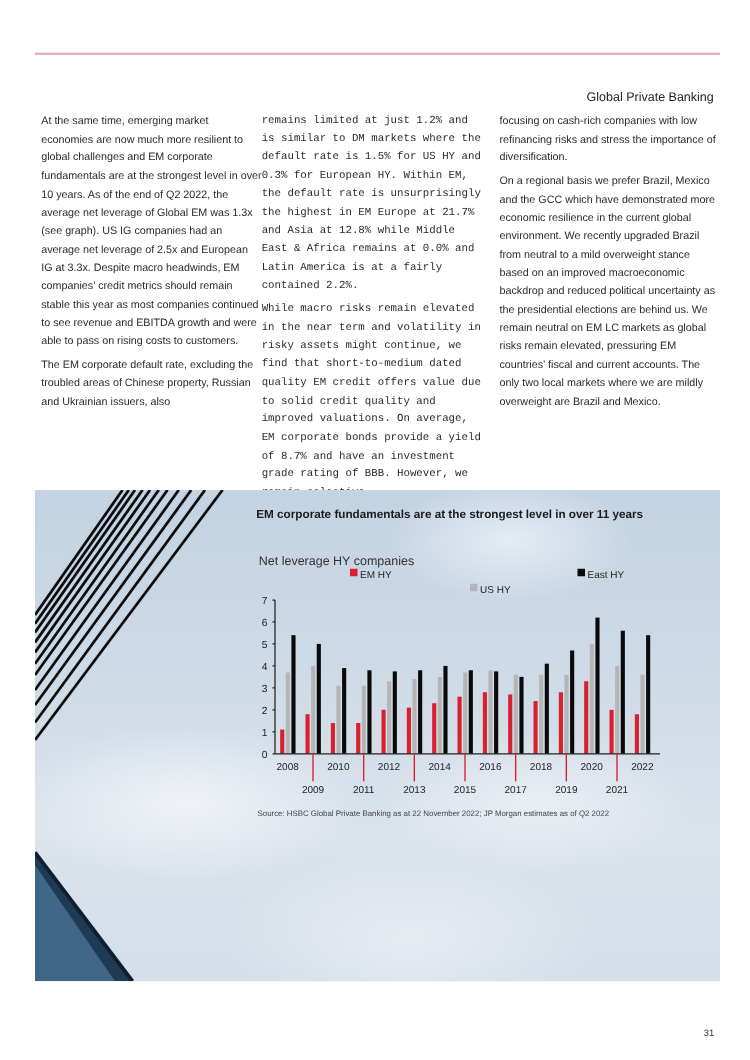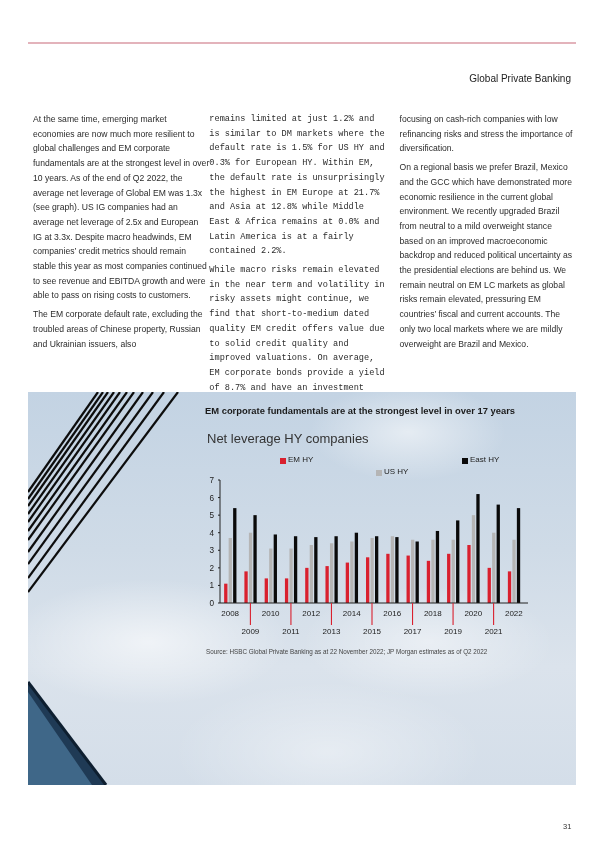--- a/index.html
+++ b/index.html
@@ -2,42 +2,42 @@
 <html><head>
 <meta charset="utf-8">
 <style>
   * { box-sizing: border-box; margin: 0; padding: 0; }
   html, body { width: 600px; height: 848px; background: #ffffff; overflow: hidden; }
   body { position: relative; font-family: "Liberation Sans", sans-serif; color: #222; }
 
   .header-label { position: absolute; top: 29px; right: 29px; font-size: 10px; color: #222; margin-top: 44px; }
   .header-rule { position: absolute; top: 42px; left: 28px; width: 548px; height: 1.5px; background: #e3b3bb; }
 
-  .columns { position: absolute; top: 112px; left: 33px; width: 540px; display: flex; gap: 0; justify-content: flex-end; }
+  .columns { position: absolute; top: 89px; left: 33px; width: 540px; display: flex; gap: 0; }
   .col { font-size: 8.6px; line-height: 14.7px; color: #2b2b2b; }
   .col p { margin-bottom: 4px; }
   .col1 { width: 183px; }
   .col2 { width: 185px; margin-left: 0px; font-family: Liberation Mono, monospace; }
   .col3 { width: 180px; margin-left: 12px; }
 
   .photo { position: absolute; top: 392px; left: 28px; width: 548px; height: 393px; overflow: hidden;
     background:
       radial-gradient(ellipse 140px 70px at 380px 40px, rgba(255,255,255,0.55), rgba(255,255,255,0) 70%),
       radial-gradient(ellipse 200px 90px at 120px 250px, rgba(255,255,255,0.6), rgba(255,255,255,0) 70%),
       radial-gradient(ellipse 180px 80px at 400px 250px, rgba(255,255,255,0.45), rgba(255,255,255,0) 70%),
       radial-gradient(ellipse 220px 100px at 300px 360px, rgba(255,255,255,0.4), rgba(255,255,255,0) 70%),
       linear-gradient(180deg, #c3d3e3 0%, #cfdbe7 40%, #dbe3ec 70%, #d4dee9 100%);
   }
   .photo svg { position: absolute; left: 0; top: 0; }
 
   .chart { position: absolute; top: 405px; left: 200px; width: 360px; }
   .chart-title { font-size: 9.4px; font-weight: bold; color: #1b1b1b; margin-left: 5px; }
-  .chart-subtitle { font-size: 13px; color: #333; margin-top: 15px; margin-left: 7px; }
+  .chart-subtitle { font-size: 10px; color: #333; margin-top: 28px; margin-left: 7px; }
   .legend { position: absolute; top: 50px; left: 0; width: 360px; font-size: 8px; color: #222; }
-  .legend-item { position: absolute; display: flex; align-items: flex-end; gap: 2px; }
+  .legend-item { position: absolute; display: flex; align-items: flex-start; gap: 2px; }
   .legend-swatch { width: 6px; height: 6px; display: inline-block; }
 
   .plot { position: absolute; top: 70px; left: 0; width: 360px; height: 150px; }
   .source { position: absolute; top: 243px; left: 6px; font-size: 6.3px; color: #444; white-space: nowrap; }
 
   .page-num { position: absolute; top: 822px; left: 563px; font-size: 7.5px; color: #333; }
 </style>
 </head>
 <body>
 
@@ -74,21 +74,21 @@
       <line x1="136" y1="0" x2="0" y2="186"></line>
       <line x1="150" y1="0" x2="0" y2="200"></line>
     </g>
     <polygon points="0,290 0,393 78,393" fill="#1f3a55"></polygon>
     <polygon points="0,300 0,393 64,393" fill="#3f6788"></polygon>
     <line x1="0" y1="290" x2="78" y2="393" stroke="#0e1f30" stroke-width="3"></line>
   </svg>
 </div>
 
 <div class="chart">
-  <div class="chart-title">EM corporate fundamentals are at the strongest level in over 17 years</div>
+  <div class="chart-title">EM corporate fundamentals are at the strongest level in over 11 years</div>
   <div class="chart-subtitle">Net leverage HY companies</div>
 
   <div class="legend">
     <div class="legend-item" style="left:80px;">
       <span class="legend-swatch" style="background:#d9202e;"></span>
       <span>EM HY</span>
     </div>
     <div class="legend-item" style="left:176px;margin-top:12px;">
       <span class="legend-swatch" style="background:#b5b5b5;"></span>
       <span>US HY</span>

